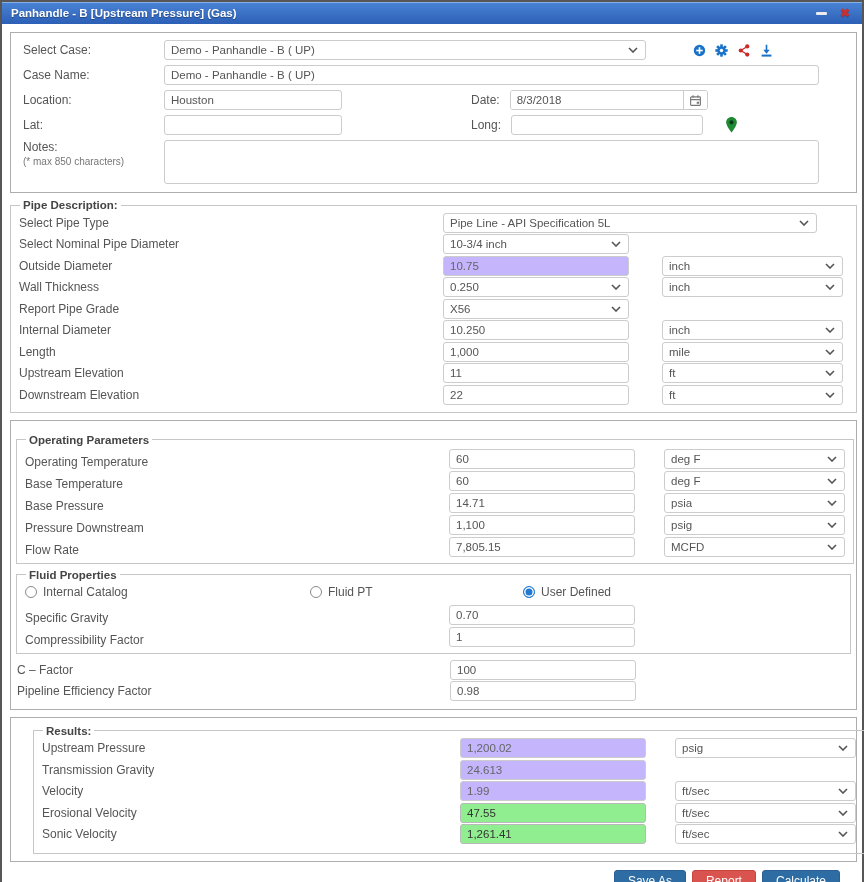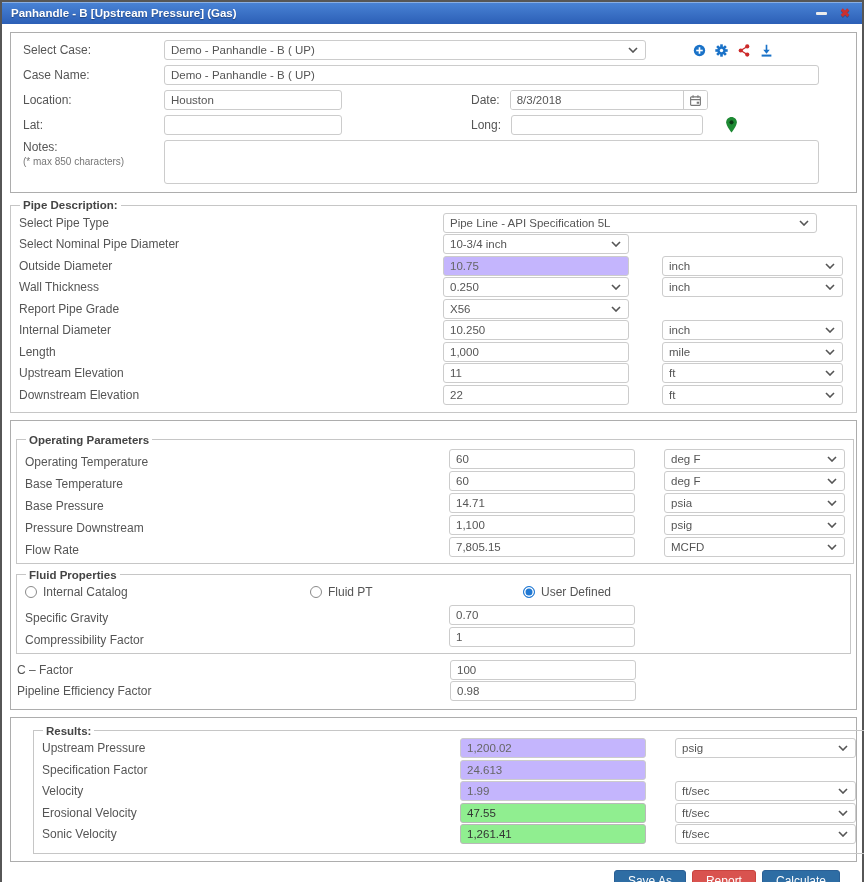--- a/index.html
+++ b/index.html
@@ -406,21 +406,21 @@
         <div class="sel w-unit">
           <span class="sv">psig</span>
           <span class="chev">
               <svg width="10" height="6" viewBox="0 0 10 6">
                 <polyline points="1,1 5,5 9,1" fill="none" stroke="#555" stroke-width="1.6"></polyline>
               </svg>
             </span>
         </div>
       </div>
       <div class="rrow">
-        <span class="lbl rlbl2">Specification Factor</span>
+        <span class="lbl rlbl2">Transmission Gravity</span>
         <input class="txt w-med ro" readonly="" value="24.613" style="">
       </div>
       <div class="rrow">
         <span class="lbl rlbl2">Velocity</span>
         <input class="txt w-med ro" readonly="" value="1.99" style="">
         <div class="sel w-unit">
           <span class="sv">ft/sec</span>
           <span class="chev">
               <svg width="10" height="6" viewBox="0 0 10 6">
                 <polyline points="1,1 5,5 9,1" fill="none" stroke="#555" stroke-width="1.6"></polyline>

